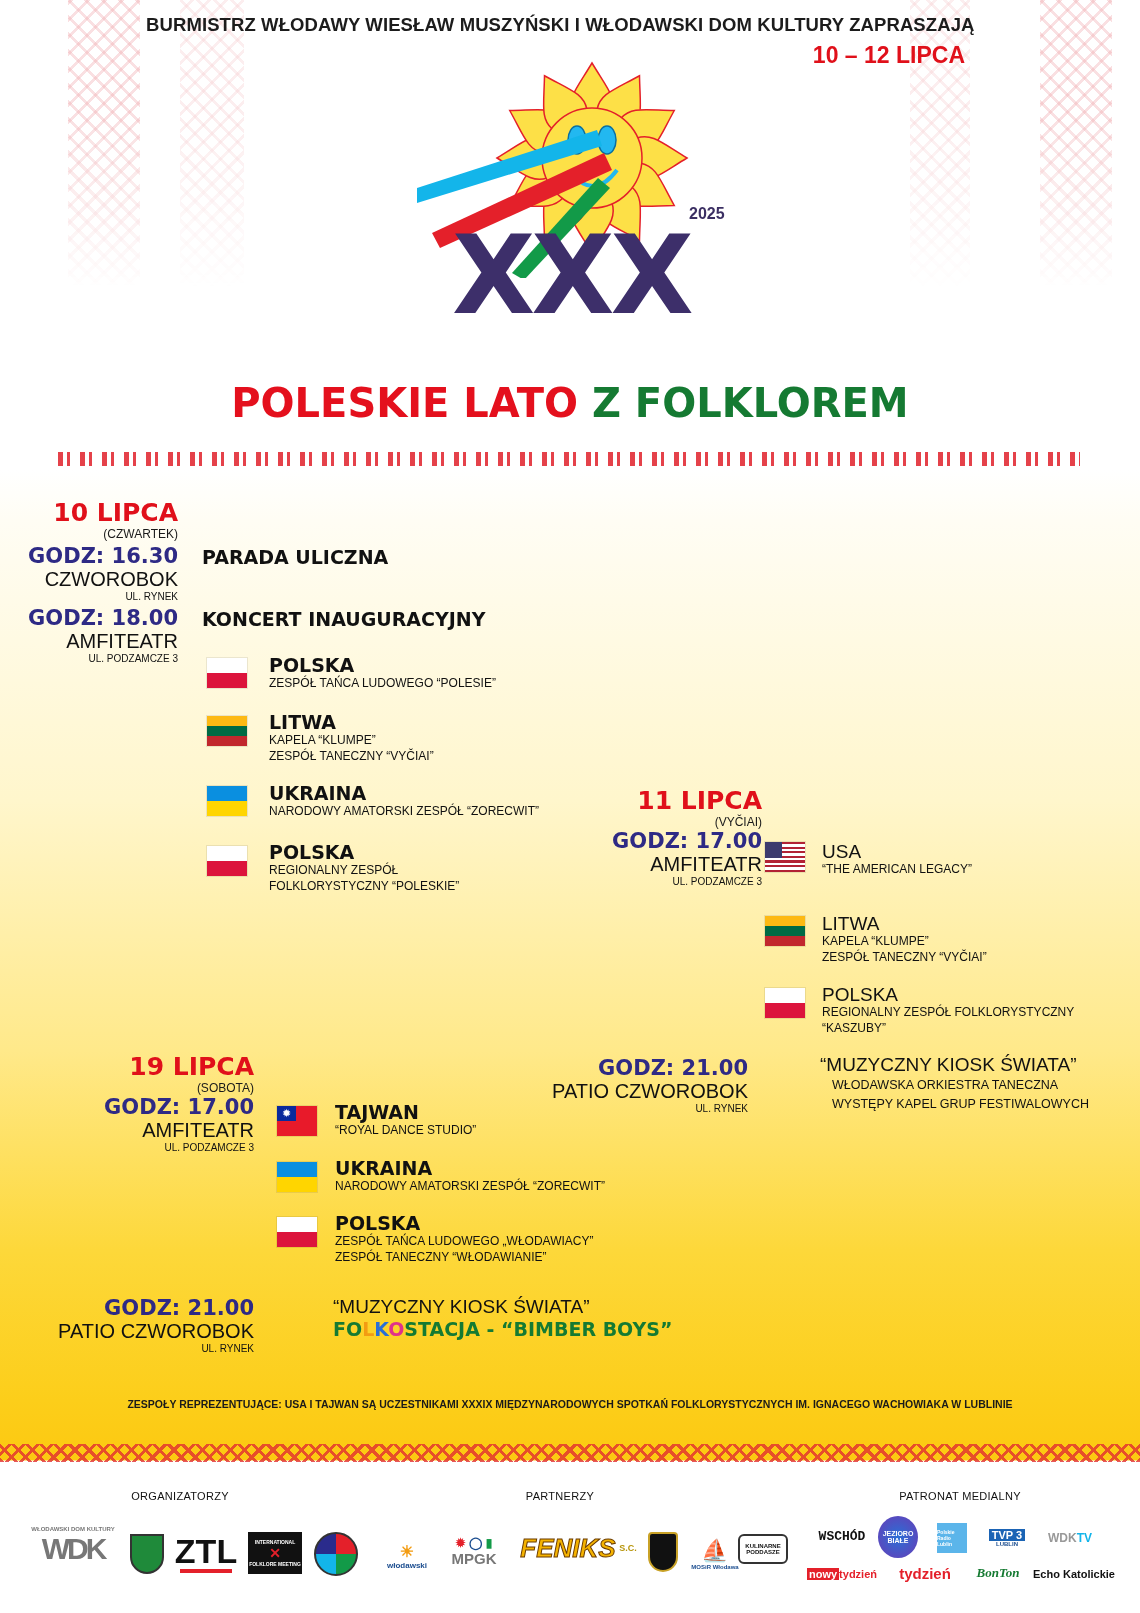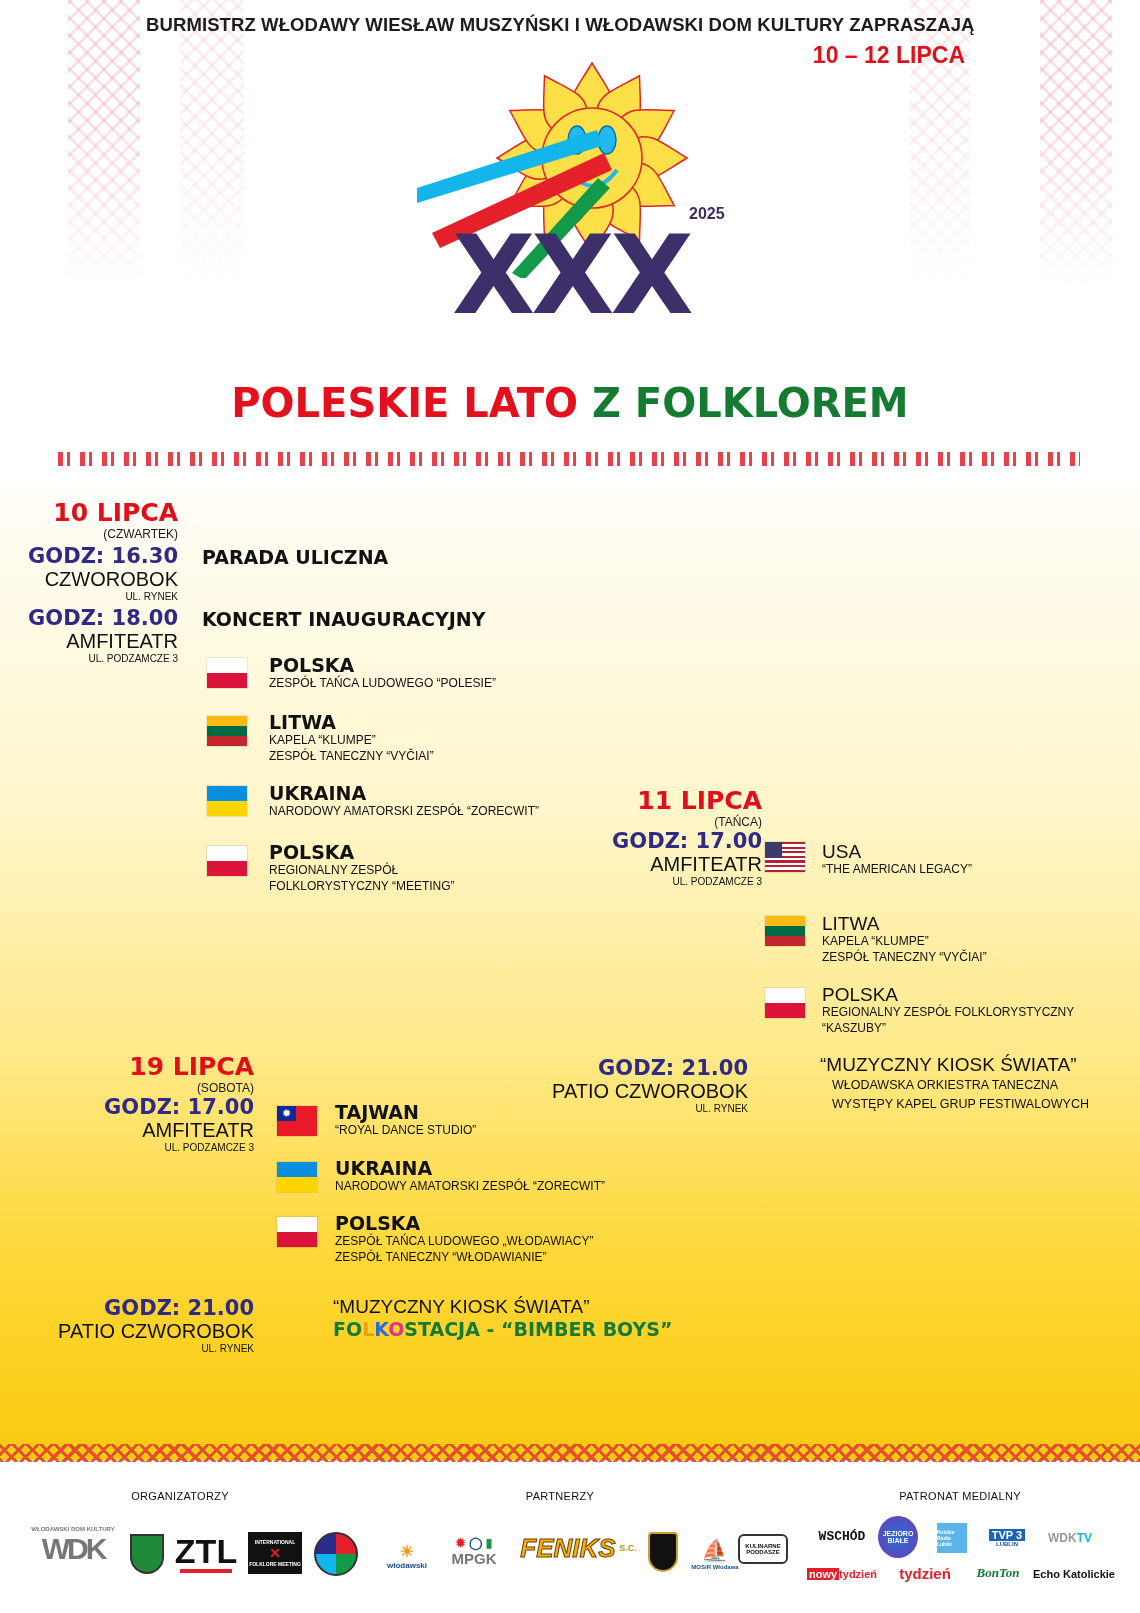--- a/index.html
+++ b/index.html
@@ -131,26 +131,26 @@
   <div class="flag flag-ua" style="left:207px; top:786px;"></div>
   <div class="abs" style="left:269px; top:784px;">
     <div class="country">UKRAINA</div>
     <div class="group">NARODOWY AMATORSKI ZESPÓŁ “ZORECWIT”</div>
   </div>
 
   <div class="flag flag-pl" style="left:207px; top:846px;"></div>
   <div class="abs" style="left:269px; top:843px;">
     <div class="country">POLSKA</div>
     <div class="group">REGIONALNY ZESPÓŁ</div>
-    <div class="group">FOLKLORYSTYCZNY “MEETING”</div>
+    <div class="group">FOLKLORYSTYCZNY “POLESKIE”</div>
   </div>
 
   <div class="abs block-right" style="left:592px; top:786px;margin-left:20px;">
     <div class="day">11 LIPCA</div>
-    <div class="weekday">(TAŃCA)</div>
+    <div class="weekday">(VYČIAI)</div>
     <div class="godz">GODZ: 17.00</div>
     <div class="place">AMFITEATR</div>
     <div class="street">UL. PODZAMCZE 3</div>
   </div>
 
   <div class="flag flag-us" style="left:765px; top:842px;"></div>
   <div class="abs" style="left:822px; top:842px;">
     <div class="country-light">USA</div>
     <div class="group">“THE AMERICAN LEGACY”</div>
   </div>
@@ -212,20 +212,21 @@
     <div class="place">PATIO CZWOROBOK</div>
     <div class="street">UL. RYNEK</div>
   </div>
   <div class="abs" style="left:333px; top:1296px;">
     <div class="kiosk">“MUZYCZNY KIOSK ŚWIATA”</div>
     <div class="folko">
       <span style="color:#157a32">FO</span><span style="color:#f39c12">L</span><span style="color:#2a6fd6">K</span><span style="color:#e0338a">O</span><span style="color:#157a32">STACJA - “BIMBER BOYS”</span>
     </div>
   </div>
 
+  <div class="abs footnote">ZESPOŁY REPREZENTUJĄCE: USA I TAJWAN SĄ UCZESTNIKAMI XXXIX MIĘDZYNARODOWYCH SPOTKAŃ FOLKLORYSTYCZNYCH IM. IGNACEGO WACHOWIAKA W LUBLINIE</div>
 
   <div class="border-strip border-full" style="top:1444px;"></div>
 
   <div class="abs sponsor-title" style="left:100px; top:1490px; width:160px;">ORGANIZATORZY</div>
   <div class="abs sponsor-title" style="left:480px; top:1490px; width:160px;">PARTNERZY</div>
   <div class="abs sponsor-title" style="left:870px; top:1490px; width:180px;">PATRONAT MEDIALNY</div>
 
   <div class="logo" style="left:30px; top:1525px; width:86px; height:42px; color:#777; font-size:30px; letter-spacing:-3px; flex-direction:column;"><span style="font-size:6px; letter-spacing:0;">WŁODAWSKI DOM KULTURY</span>WDK</div>
   <div class="logo" style="left:130px; top:1534px; width:34px; height:40px; background:#1f8a3a; border-radius:0 0 17px 17px; border:2px solid #333;"></div>
   <div class="logo" style="left:180px; top:1533px; width:52px; height:40px; color:#111; font-size:34px; border-bottom:4px solid #e4202a;">ZTL</div>

